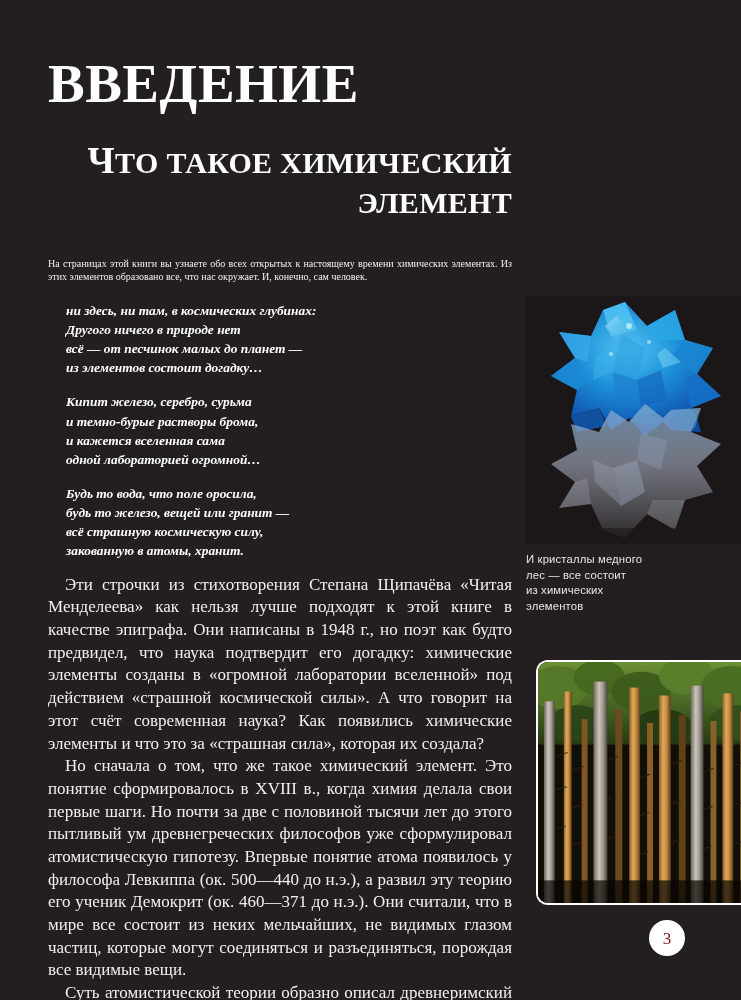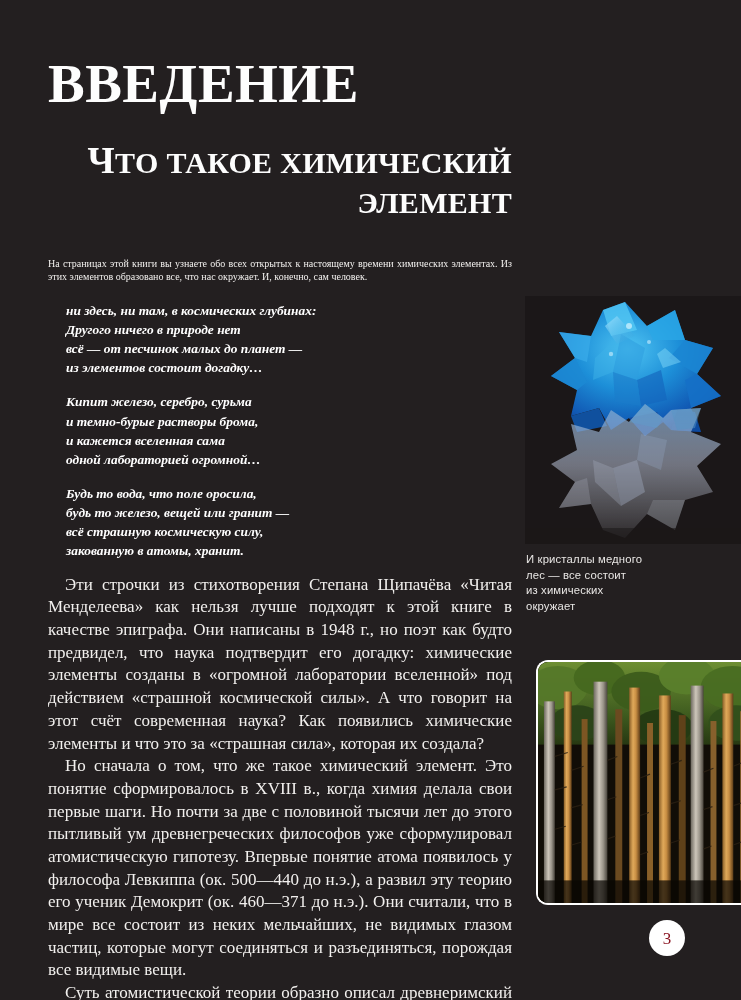--- a/index.html
+++ b/index.html
@@ -236,21 +236,21 @@
           <polygon points="120,108 104,126 132,132 138,122" fill="#6aa6cd" opacity="0.5"></polygon>
         </g>
         <rect y="232" width="216" height="16" fill="#1b1718" opacity="0.55"></rect>
       </svg>
     </div>
 
     <div class="caption">
       <span class="ln">И кристаллы медного</span>
       <span class="ln">лес — все состоит</span>
       <span class="ln">из химических</span>
-      <span class="ln">окружает</span>
+      <span class="ln">элементов</span>
     </div>
 
     <div class="forest">
       <svg class="forest-svg" viewBox="0 0 230 245" preserveAspectRatio="none">
         <defs>
           <linearGradient id="tl" x1="0" y1="0" x2="1" y2="0">
             <stop offset="0%" stop-color="#8a5f28"></stop>
             <stop offset="35%" stop-color="#e0a95a"></stop>
             <stop offset="62%" stop-color="#c98f44"></stop>
             <stop offset="100%" stop-color="#5e3d18"></stop>

